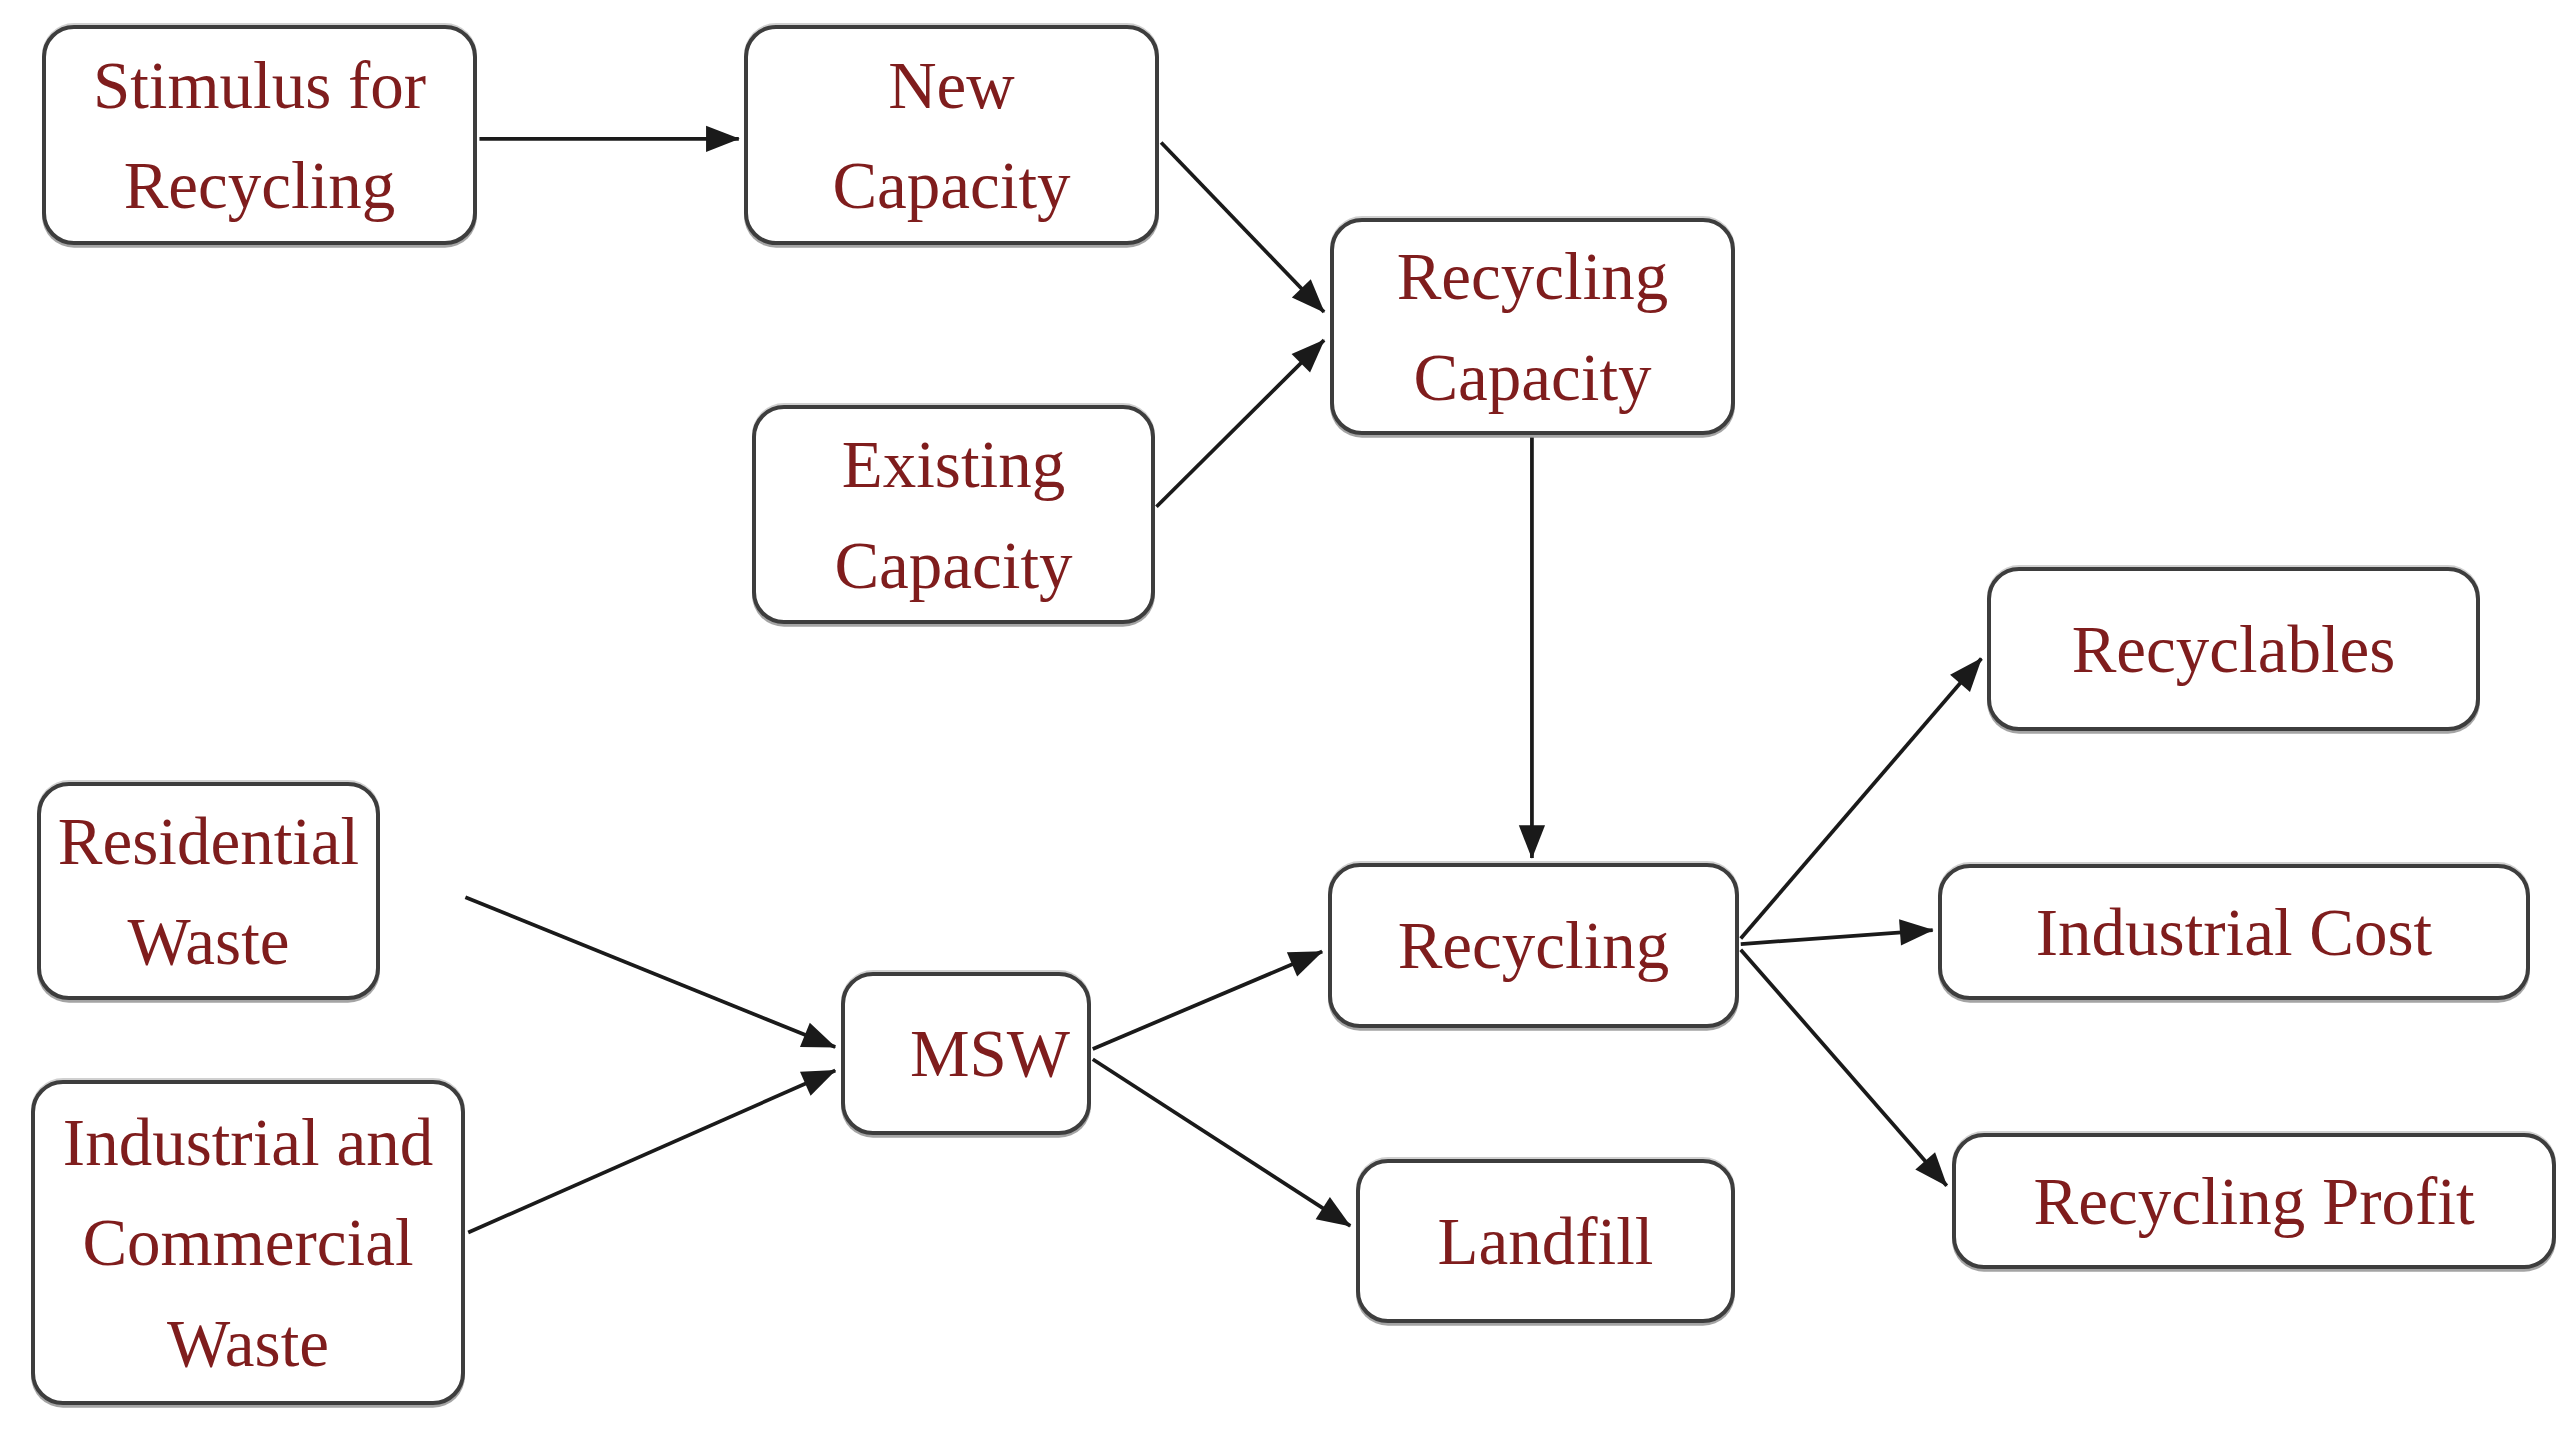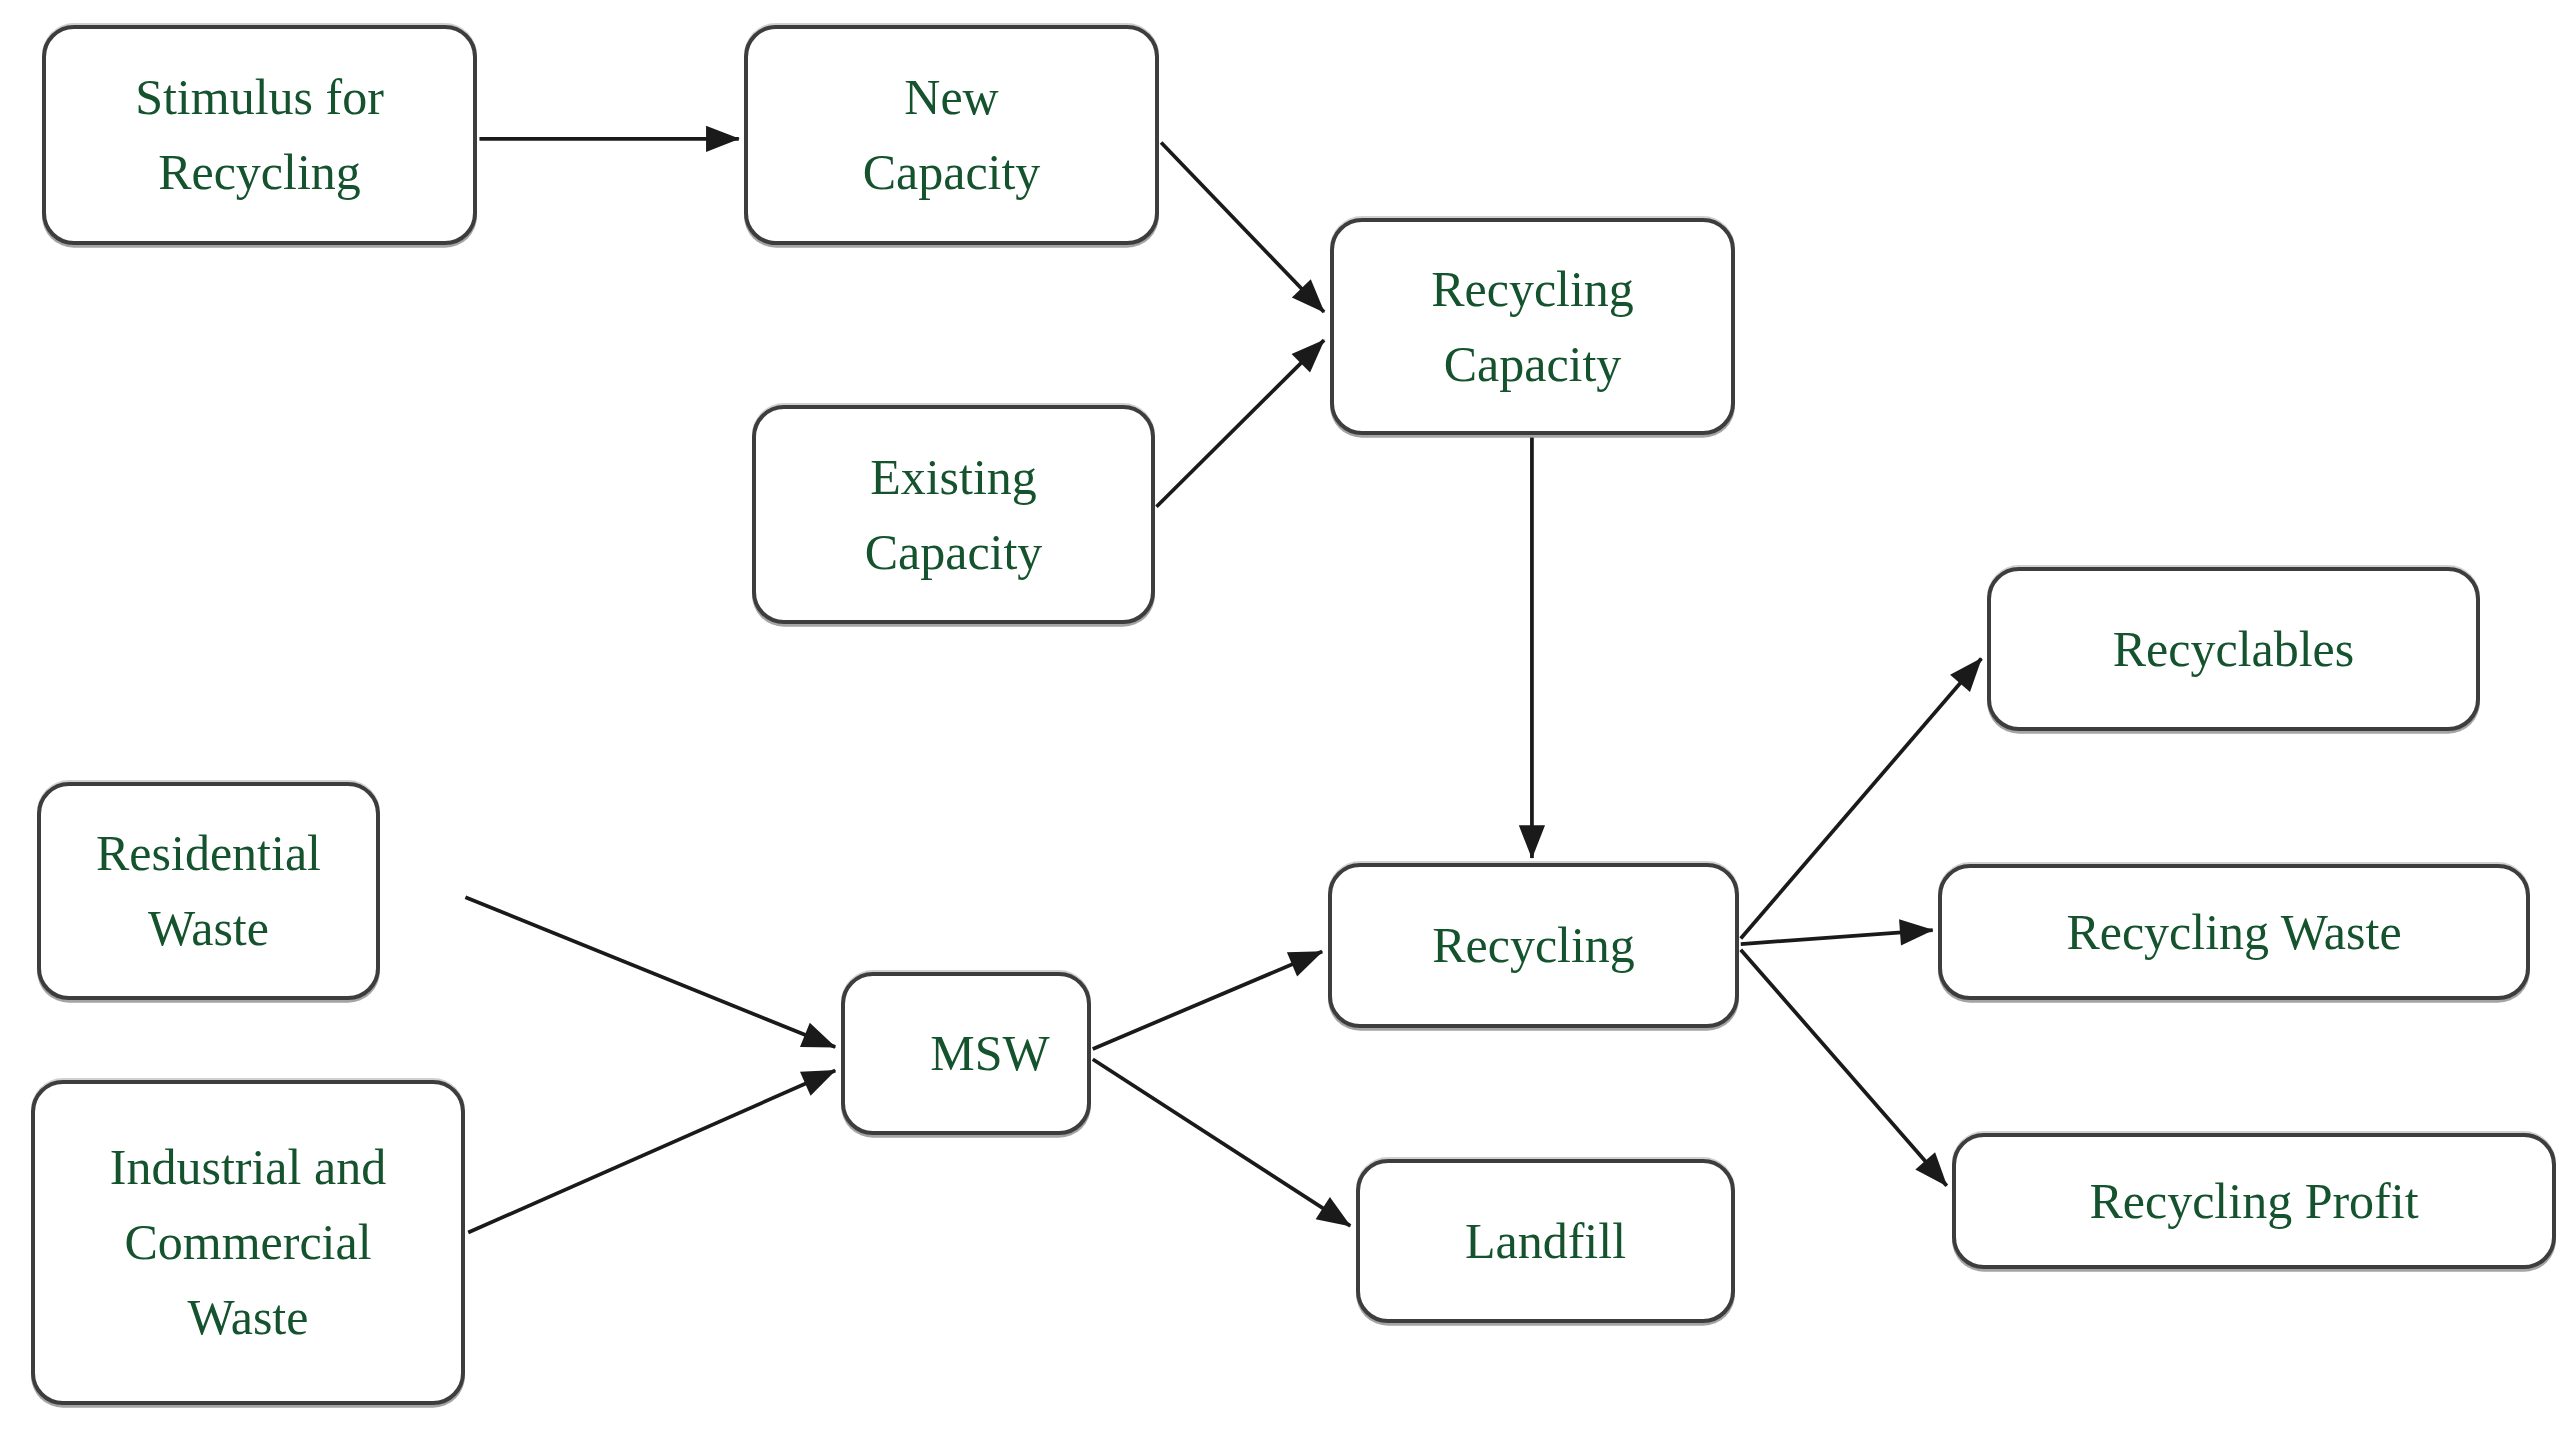--- a/index.html
+++ b/index.html
@@ -36,23 +36,23 @@
     background: #ffffff;
     border: 4.7px solid #3d3d3d;
     border-radius: 32px;
     display: flex;
     align-items: center;
     justify-content: center;
     text-align: center;
     box-shadow: 0 2.8px 0 rgba(90,90,90,0.55), 0 -1.9px 0 rgba(120,120,120,0.35);
   }
   .node .label {
-    font-size: 50px;
+    font-size: 67px;
     line-height: 1.5;
-    color: #14532d;
+    color: #7f1d1d;
     white-space: pre-line;
     padding: 0 9.4px;
   }
   .edge-line {
     stroke: #1a1a1a;
     stroke-width: 4;
     fill: none;
   }
 </style>
 </head>
@@ -100,21 +100,21 @@
         <span class="label">Recyclables</span>
       </div>
       <div class="node" style="left: 37px; top: 782px; width: 343px; height: 218px;">
         <span class="label">Residential
 Waste</span>
       </div>
       <div class="node" style="left: 1328px; top: 863px; width: 411px; height: 165px;">
         <span class="label">Recycling</span>
       </div>
       <div class="node" style="left: 1938px; top: 864px; width: 592px; height: 136px;">
-        <span class="label">Recycling Waste</span>
+        <span class="label">Industrial Cost</span>
       </div>
       <div class="node" style="left: 841px; top: 972px; width: 250px; height: 163px; padding-left: 48px;">
         <span class="label">MSW</span>
       </div>
       <div class="node" style="left: 31px; top: 1080px; width: 434px; height: 325px;">
         <span class="label">Industrial and
 Commercial
 Waste</span>
       </div>
       <div class="node" style="left: 1356px; top: 1159px; width: 379px; height: 164px;">

